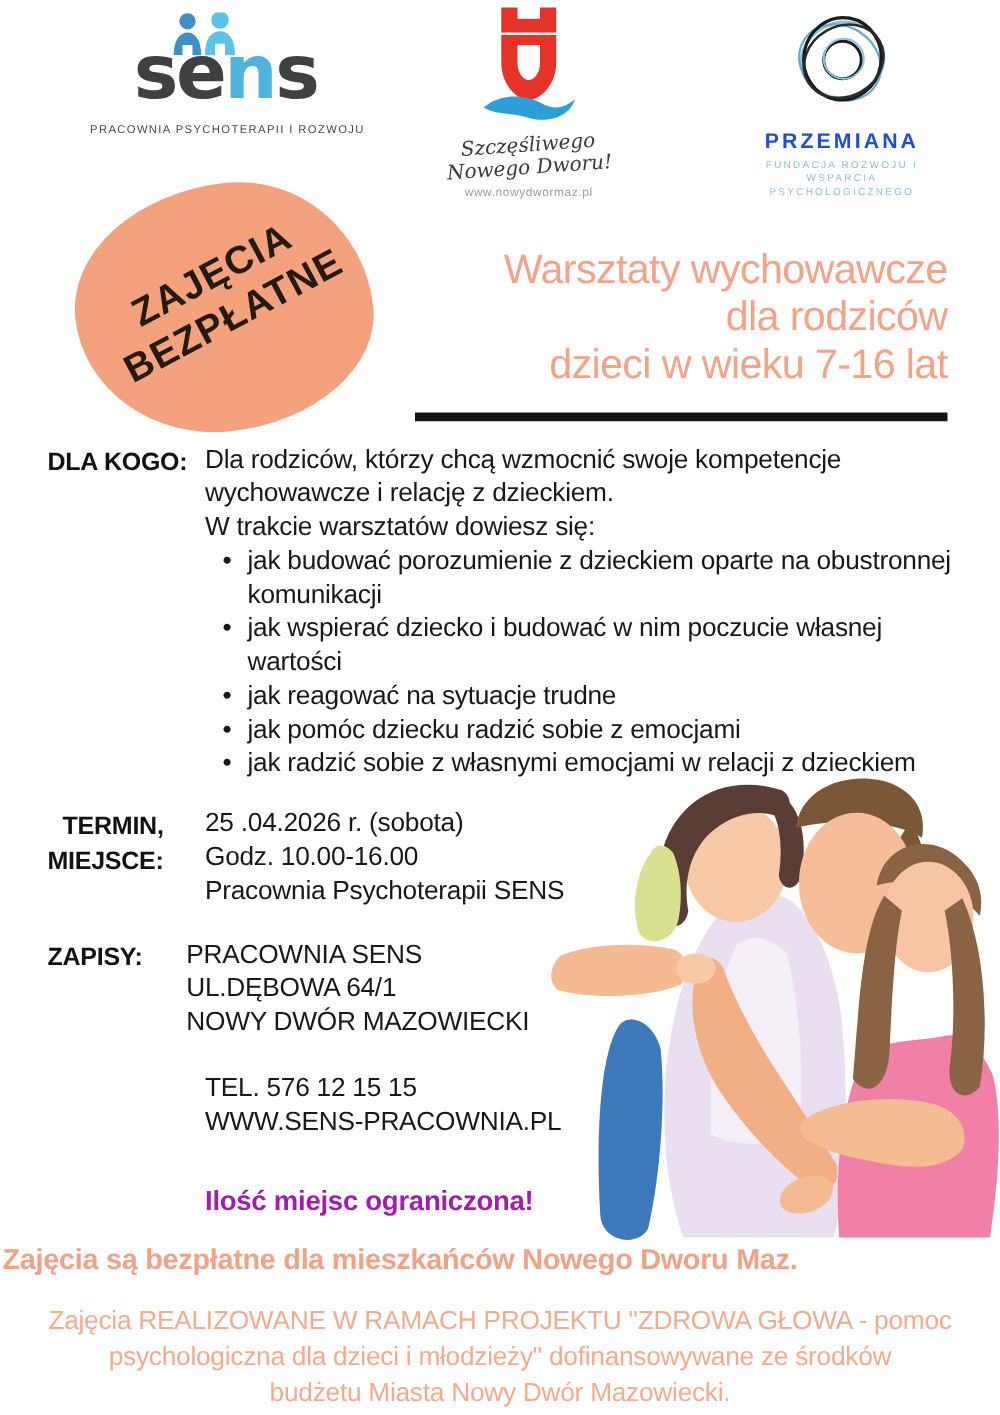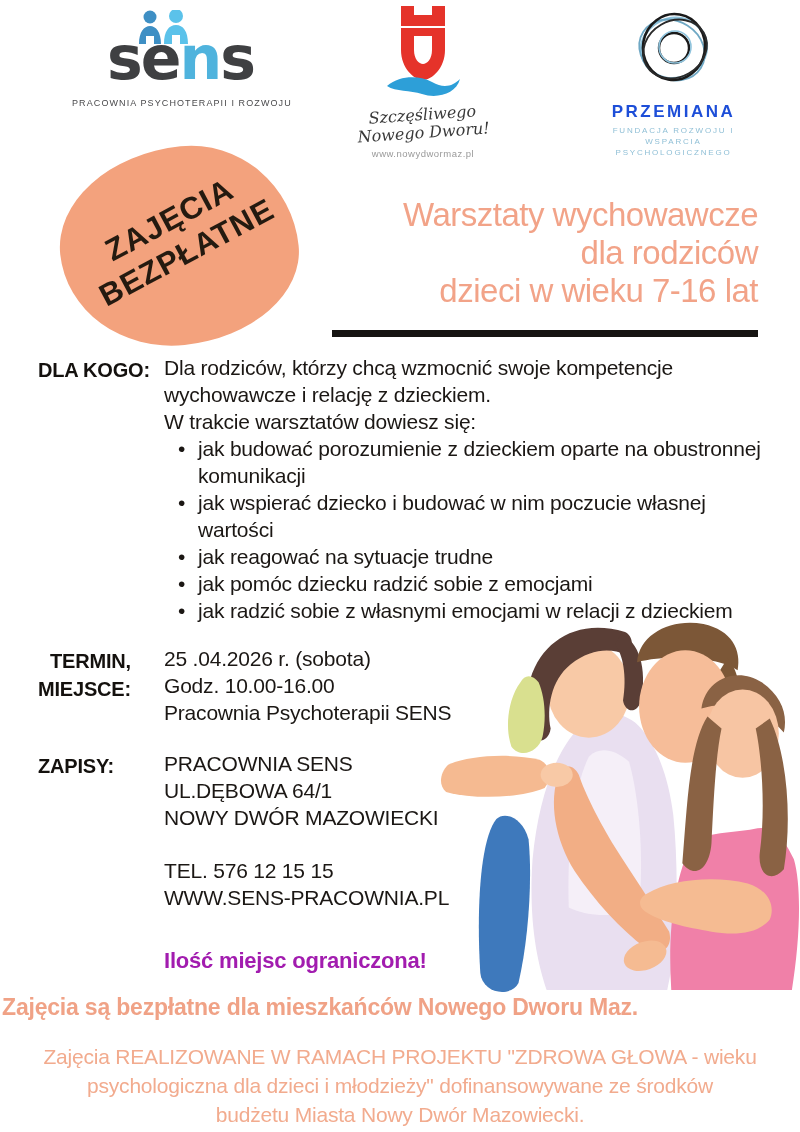--- a/index.html
+++ b/index.html
@@ -36,21 +36,21 @@
   .sec-label{position:absolute;left:38px;font-weight:bold;font-size:20px;
     letter-spacing:-.2px;line-height:28px;color:#14110e;}
   .body-text{font-size:21px;line-height:27px;letter-spacing:-.2px;color:#1b1714;}
   .dlakogo-content{position:absolute;left:164px;top:354px;width:600px;}
   .dlakogo-content p{margin:0;}
   ul.bullets{margin:0;padding:0;list-style:none;}
   ul.bullets li{position:relative;padding-left:34px;}
   ul.bullets li::before{content:"•";position:absolute;left:14px;top:0;}
   ul.bullets li:last-child{white-space:nowrap;}
   .termin-content{position:absolute;left:164px;top:645px;width:420px;}
-  .zapisy-content{position:absolute;left:164px;top:750px;width:420px;}
+  .zapisy-content{position:absolute;left:149px;top:750px;width:420px;}
   .contact{position:absolute;left:164px;top:857px;width:420px;}
   .limited{position:absolute;left:164px;top:948px;font-weight:bold;font-size:22px;
     letter-spacing:-.2px;color:#a21caf;}
   .free-note{position:absolute;left:0;top:994px;width:640px;text-align:center;
     font-weight:bold;font-size:23px;letter-spacing:-.2px;color:#f0a286;}
   .funding{position:absolute;left:30px;top:1042px;width:740px;text-align:center;
     font-size:21px;line-height:29px;letter-spacing:-.2px;color:#f2ab8e;}
   
   .family{position:absolute;left:438px;top:616px;}
 </style>
@@ -145,21 +145,21 @@
   </div>
 
   <div class="contact body-text">
     <div>TEL. 576 12 15 15</div>
     <div>WWW.SENS-PRACOWNIA.PL</div>
   </div>
 
   <div class="limited">Ilość miejsc ograniczona!</div>
   <div class="free-note">Zajęcia są bezpłatne dla mieszkańców Nowego Dworu Maz.</div>
   <div class="funding">
-    <div>Zajęcia REALIZOWANE W RAMACH PROJEKTU "ZDROWA GŁOWA - wieku</div>
+    <div>Zajęcia REALIZOWANE W RAMACH PROJEKTU "ZDROWA GŁOWA - pomoc</div>
     <div>psychologiczna dla dzieci i młodzieży" dofinansowywane ze środków</div>
     <div>budżetu Miasta Nowy Dwór Mazowiecki.</div>
   </div>
 
   <svg class="family" width="362" height="387" viewBox="0 0 360 385">
 
     <path d="M10 148 C2 156 0 168 8 175 C38 183 82 181 106 171 C114 161 112 148 101 143 C70 136 30 139 10 148 Z" fill="#F5BA91"></path>
 
     <path d="M58 202 C42 222 38 290 42 355 C44 376 72 380 80 365 C90 322 94 262 90 222 C84 200 66 194 58 202 Z" fill="#3E79BC"></path>
 

